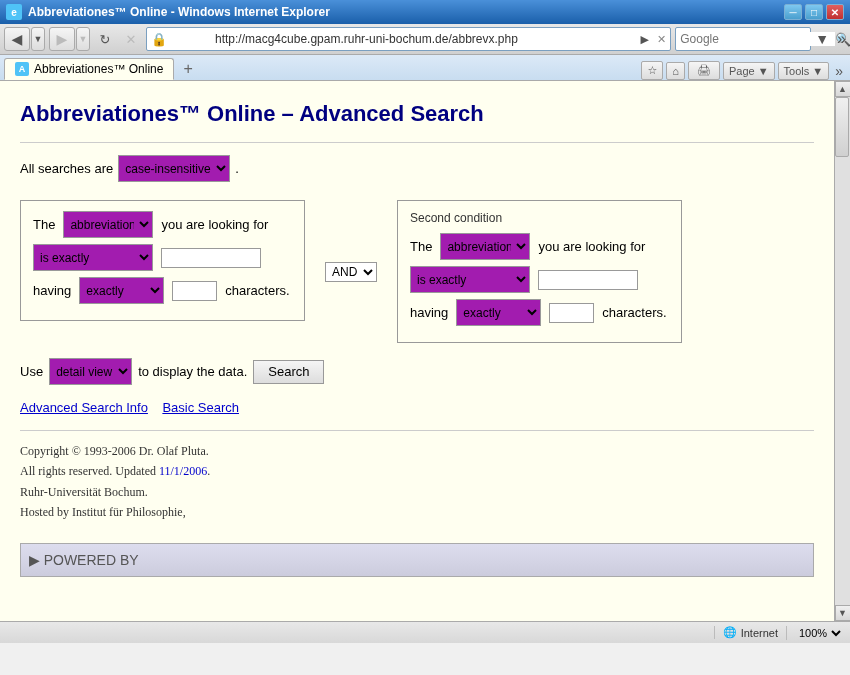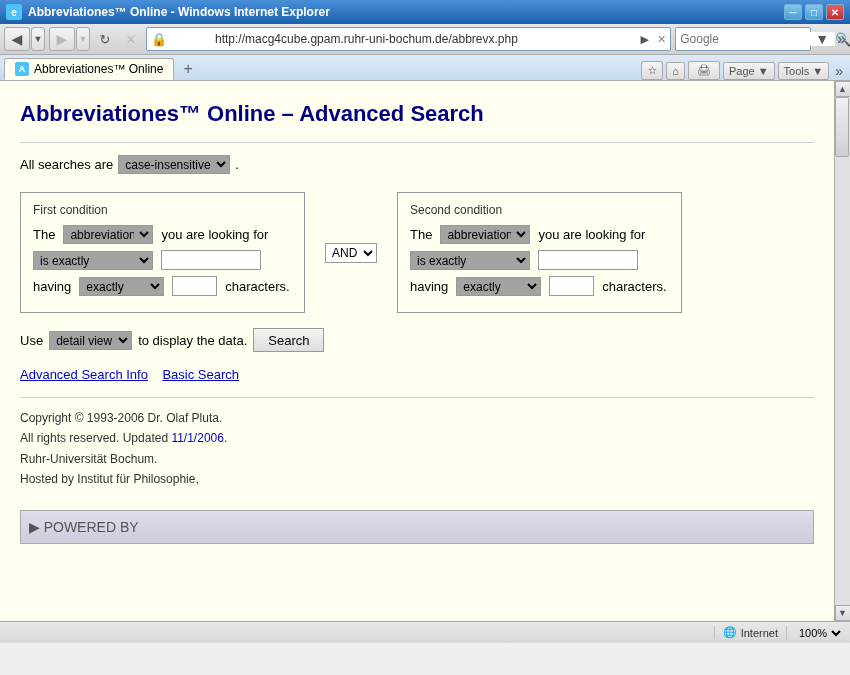--- a/index.html
+++ b/index.html
@@ -123,24 +123,24 @@
       font-size: 22px;
       font-weight: bold;
       color: #000080;
       margin-bottom: 15px;
     }
     .hr { border: none; border-top: 1px solid #ccc; margin: 12px 0; }
     .searches-note { font-size: 13px; margin-bottom: 18px; display: flex; align-items: center; gap: 5px; }
     .inline-select {
       font-size: 12px;
       border: 1px solid #999;
-      background: #a3a3a3;
+      background: #a21caf;
       padding: 1px 2px;
       cursor: pointer;
-      height: 19px;
+      height: 27px;
     }
     .conditions-row {
       display: flex;
       align-items: flex-start;
       gap: 15px;
       margin-bottom: 15px;
     }
     .condition-box {
       border: 1px solid #999;
       padding: 10px 12px;
@@ -177,21 +177,21 @@
       border: 1px solid #999;
       background: linear-gradient(to bottom, #f5f5f5, #ddd);
       padding: 3px 14px;
       font-size: 13px;
       cursor: pointer;
       height: 24px;
     }
     .links-row { margin-bottom: 15px; font-size: 13px; }
     .link { color: #0000cc; text-decoration: underline; cursor: pointer; }
     .footer-hr { border: none; border-top: 1px solid #ccc; margin: 15px 0 10px; }
-    .footer-text { font-size: 12px; color: #333; line-height: 1.7; }
+    .footer-text { font-size: 12px; color: #333; line-height: 1.7; font-family: Liberation Serif, serif; }
     .footer-link { color: #0000cc; margin-top: 8px; }
 
     
     .statusbar {
       background: linear-gradient(to bottom, #e8e8e8, #d8d8d8);
       border-top: 1px solid #aaa;
       padding: 2px 6px;
       display: flex;
       align-items: center;
       justify-content: space-between;
@@ -312,21 +312,20 @@
         <select class="inline-select">
           <option>case-insensitive</option>
           <option>case-sensitive</option>
         </select>
         <span>.</span>
       </div>
 
       <div class="conditions-row">
 
         <div class="condition-box">
-          <div class="condition-title">First condition</div>
           <div class="condition-row">
             <span>The</span>
             <select class="inline-select" style="width:90px;">
               <option>abbreviation</option>
               <option>expansion</option>
             </select>
             <span>you are looking for</span>
           </div>
           <div class="condition-row">
             <select class="inline-select" style="width:120px;">

